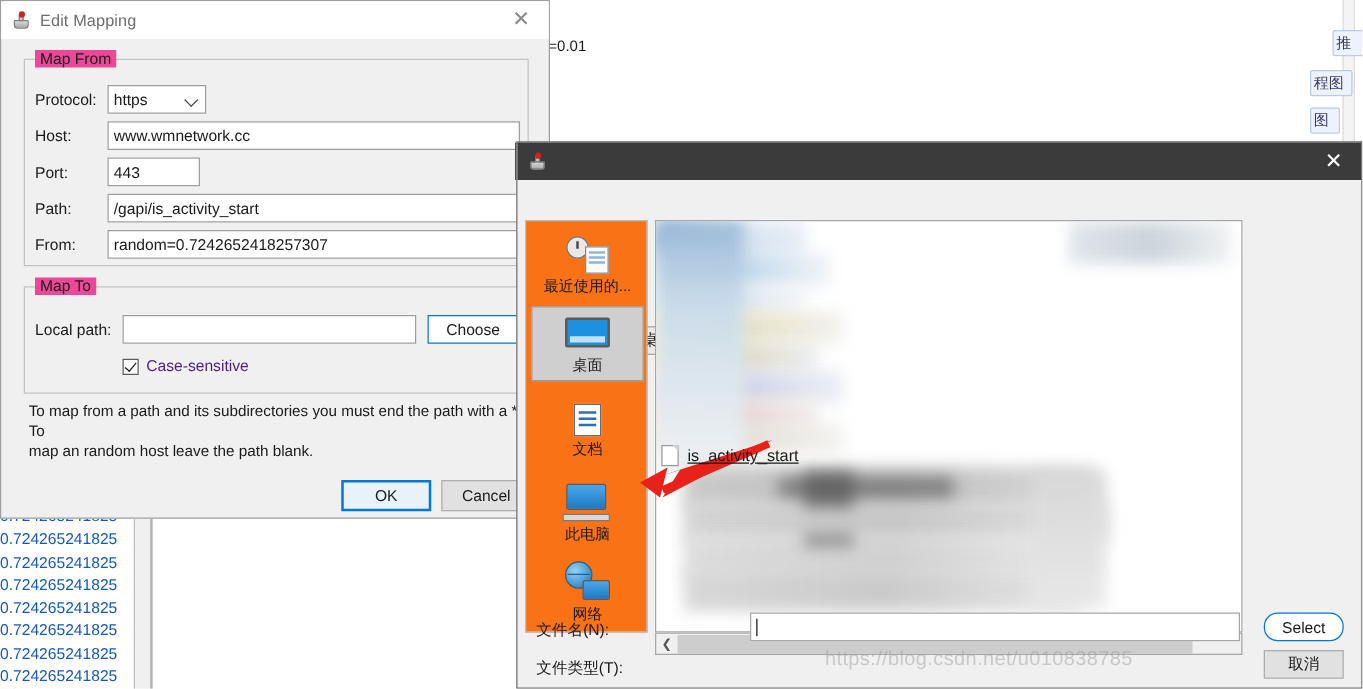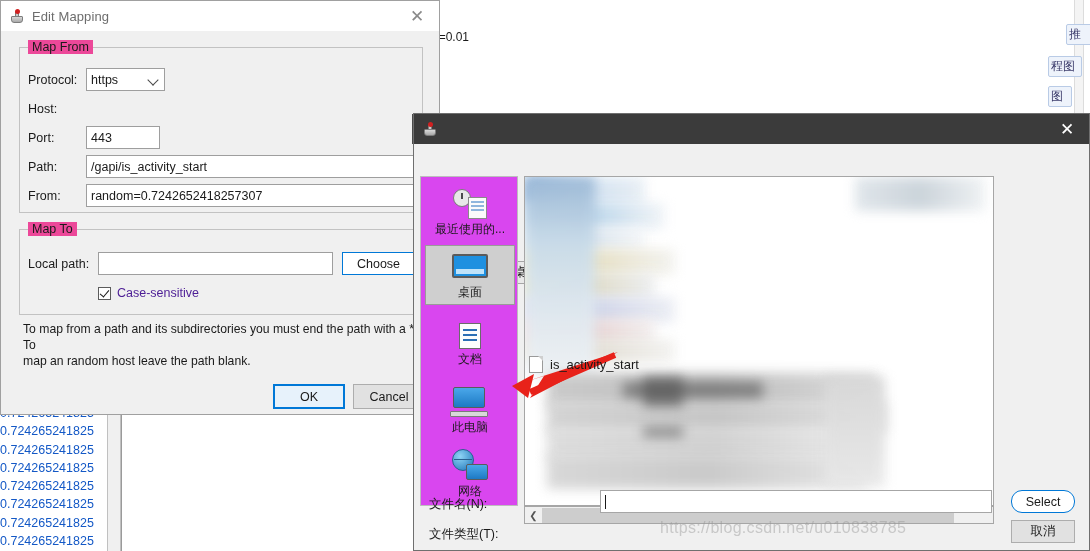--- a/index.html
+++ b/index.html
@@ -230,21 +230,21 @@
     box-shadow: 6px 0 0 #3a5a8a, 0 4px 0 #3a5a8a, 6px 4px 0 #3a5a8a;
   }
   .tri-down {
     width: 0; height: 0; border-left: 4px solid transparent;
     border-right: 4px solid transparent; border-top: 5px solid #3a3a3a;
   }
 
   
   .places {
     position: absolute; left: 6px; top: 62px; width: 98px; height: 330px;
-    background: #d946ef; border: 1px solid #bdbdbd;
+    background: #f97316; border: 1px solid #bdbdbd;
   }
   .place {
     position: absolute; left: 4px; width: 90px; height: 60px;
     display: flex; flex-direction: column; align-items: center; justify-content: flex-end;
     gap: 2px; padding-bottom: 3px;
   }
   .place.selected {
     background: #cfcfcf; border: 1px solid #9a9a9a;
   }
   .place .plabel { font-size: 12px; color: #1a1a1a; white-space: nowrap; }
@@ -313,21 +313,21 @@
   .filelist {
     position: absolute; left: 110px; top: 62px; width: 470px; height: 330px;
     background: #ffffff; border: 1px solid #a6a6a6; overflow: hidden;
   }
   .blur-block {
     position: absolute; filter: blur(6px); opacity: .95;
   }
   .file-item-real {
     position: absolute; left: 4px; top: 179px;
     display: flex; align-items: center; gap: 7px;
-    font-size: 13px; color: #1a1a1a; z-index: 5;
+    font-size: 13px; color: #1a1a1a; z-index: 5; text-decoration: underline;
   }
   .ic-file-generic {
     width: 14px; height: 17px; background: #ffffff; border: 1.2px solid #9a9a9a;
     position: relative; flex: 0 0 auto;
   }
   .ic-file-generic::after {
     content: ""; position: absolute; right: -1px; top: -1px;
     width: 0; height: 0; border-left: 5px solid transparent;
     border-top: 5px solid #cfcfcf;
   }
@@ -434,20 +434,23 @@
       <span class="legend">Map From</span>
     </div>
 
     <span class="fld-label" style="left:27px; top:72px;">Protocol:</span>
     <div class="combo" style="left:85px; top:67px; width:79px; height:23px;">
       <span class="cv">https</span>
       <span class="chev"></span>
     </div>
 
     <span class="fld-label" style="left:27px; top:101px;">Host:</span>
+    <div class="txtbox" style="left:85px; top:96px; width:330px; height:23px;">
+      <span>www.wmnetwork.cc</span>
+    </div>
 
     <span class="fld-label" style="left:27px; top:130px;">Port:</span>
     <div class="txtbox" style="left:85px; top:125px; width:74px; height:23px;">
       <span>443</span>
     </div>
 
     <span class="fld-label" style="left:27px; top:159px;">Path:</span>
     <div class="txtbox" style="left:85px; top:154px; width:330px; height:23px;">
       <span>/gapi/is_activity_start</span>
     </div>

